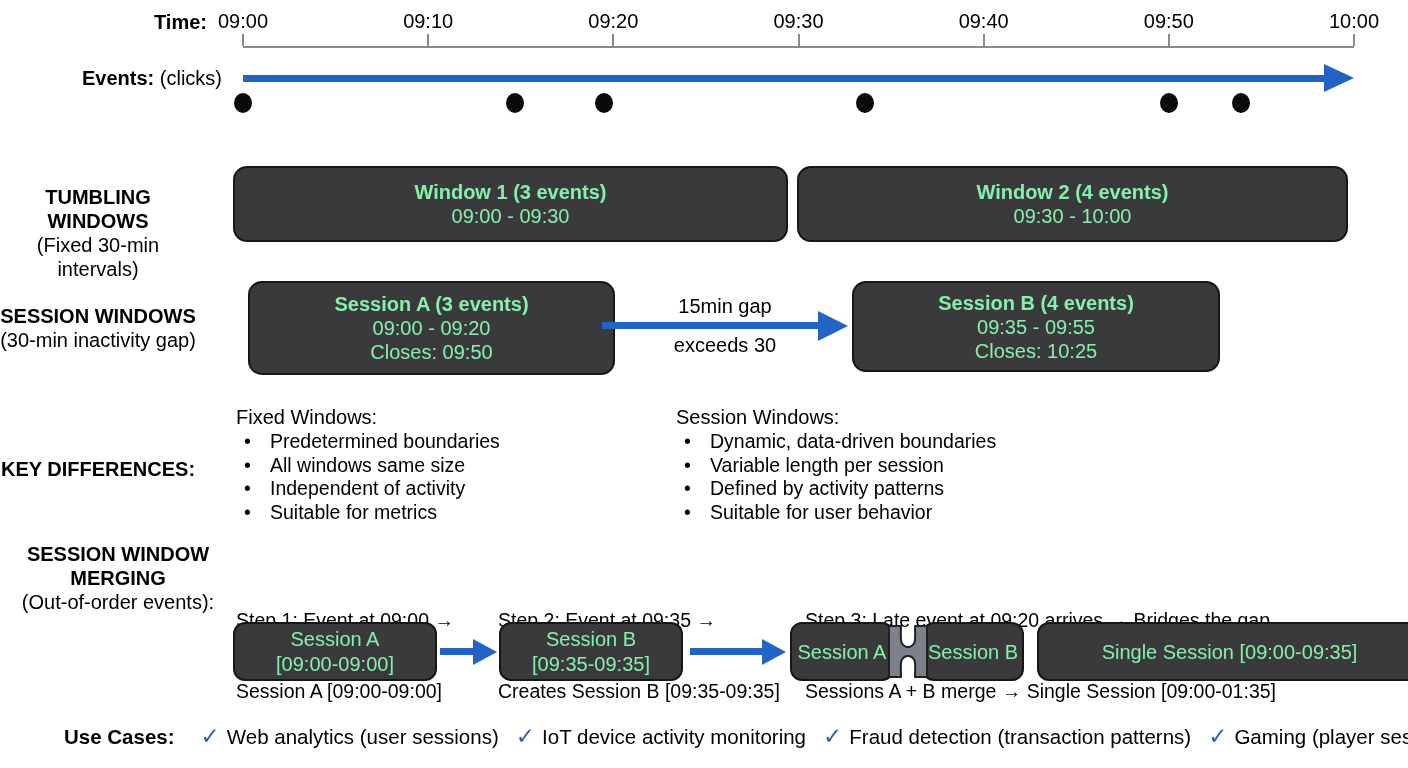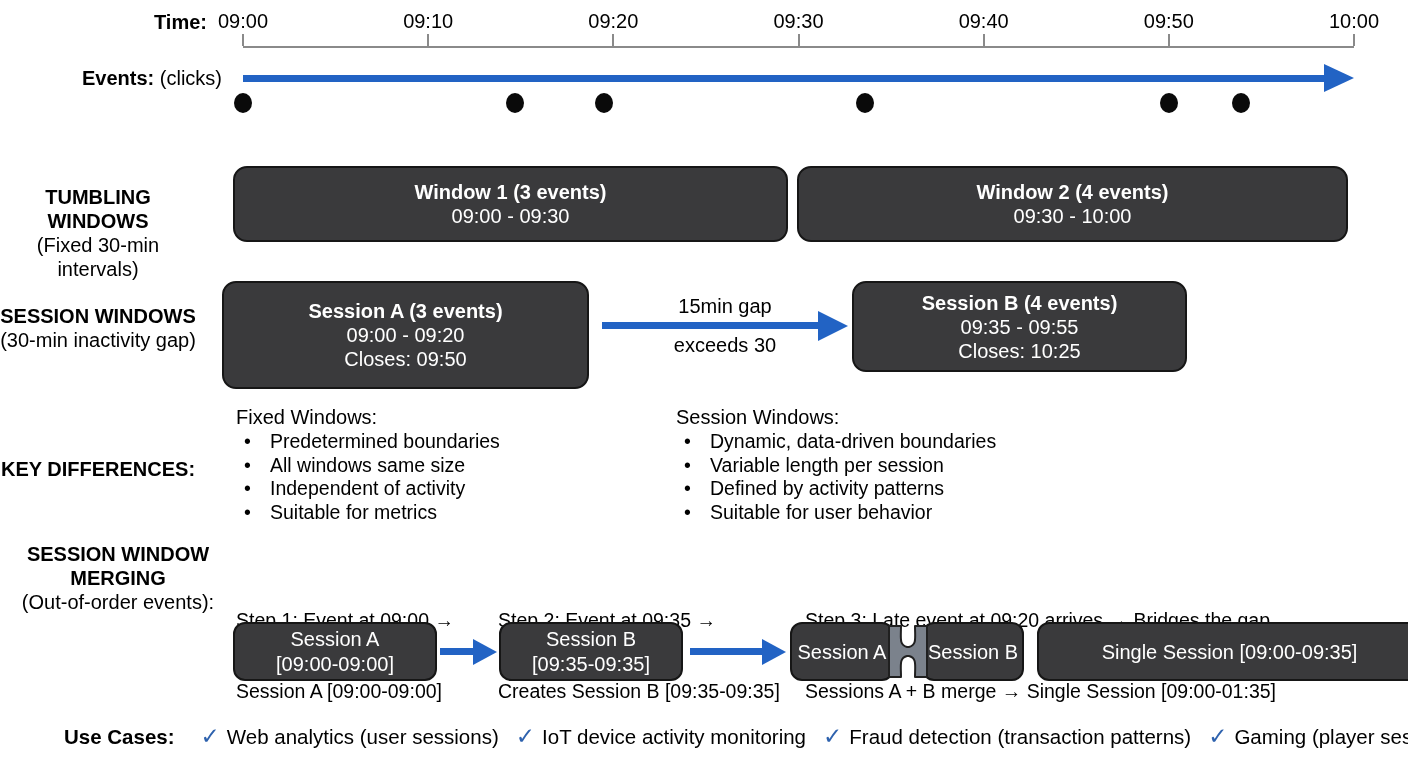--- a/index.html
+++ b/index.html
@@ -17,21 +17,21 @@
 
   
   .hline{position:absolute;height:7px;background:#2263c4;}
   .ahead{position:absolute;width:0;height:0;border-style:solid;border-color:transparent;}
 
   
   .dot{position:absolute;width:18px;height:20px;border-radius:50%;background:#0a0a0a;}
 
   
   .box{position:absolute;background:#3a3a3c;border:2px solid #161616;border-radius:14px;
-       color:#ffffff;display:flex;flex-direction:column;align-items:center;justify-content:center;
+       color:#86efac;display:flex;flex-direction:column;align-items:center;justify-content:center;
        line-height:24px;font-size:20px;box-sizing:border-box;}
   .box .t1{font-weight:bold;}
   .smallbox{border-radius:12px;}
 
   
   .colhead{position:absolute;font-weight:normal;font-size:20px;}
   ul.blist{position:absolute;margin:0;padding:0;list-style:none;}
   ul.blist li{position:relative;padding-left:34px;font-size:19.5px;line-height:23.7px;}
   ul.blist li::before{content:"\2022";position:absolute;left:8px;}
 
@@ -99,30 +99,30 @@
   </div>
   <div class="box" style="left:797px;top:166px;width:551px;height:76px;">
     <div class="t1">Window 2 (4 events)</div>
     <div class="t2">09:30 - 10:00</div>
   </div>
 
   <div class="rowlabel" style="top:304px;">
     <div class="b">SESSION WINDOWS</div>
     <div>(30-min inactivity gap)</div>
   </div>
-  <div class="box" style="left:222px;top:281px;width:367px;height:108px;">
+  <div class="box" style="left:248px;top:281px;width:367px;height:94px;">
     <div class="t1">Session A (3 events)</div>
     <div class="t2">09:00 - 09:20</div>
     <div class="t2">Closes: 09:50</div>
   </div>
   <div class="gaptext" style="left:625px;top:295px;width:200px;">15min gap</div>
   <div class="hline" style="left:602px;top:322px;width:218px;"></div>
   <div class="ahead" style="left:818px;top:311px;border-left:30px solid #2263c4;border-top-width:15px;border-bottom-width:15px;"></div>
   <div class="gaptext" style="left:625px;top:334px;width:200px;">exceeds 30</div>
-  <div class="box" style="left:852px;top:281px;width:335px;height:91px;">
+  <div class="box" style="left:852px;top:281px;width:368px;height:91px;">
     <div class="t1">Session B (4 events)</div>
     <div class="t2">09:35 - 09:55</div>
     <div class="t2">Closes: 10:25</div>
   </div>
 
   <div class="rowlabel b" style="top:441px;font-weight:bold;margin-top:16px;">
     <span>KEY DIFFERENCES:</span>
   </div>
   <div class="colhead" style="left:236px;top:406px;">Fixed Windows:</div>
   <ul class="blist" style="left:236px;top:430px;">

